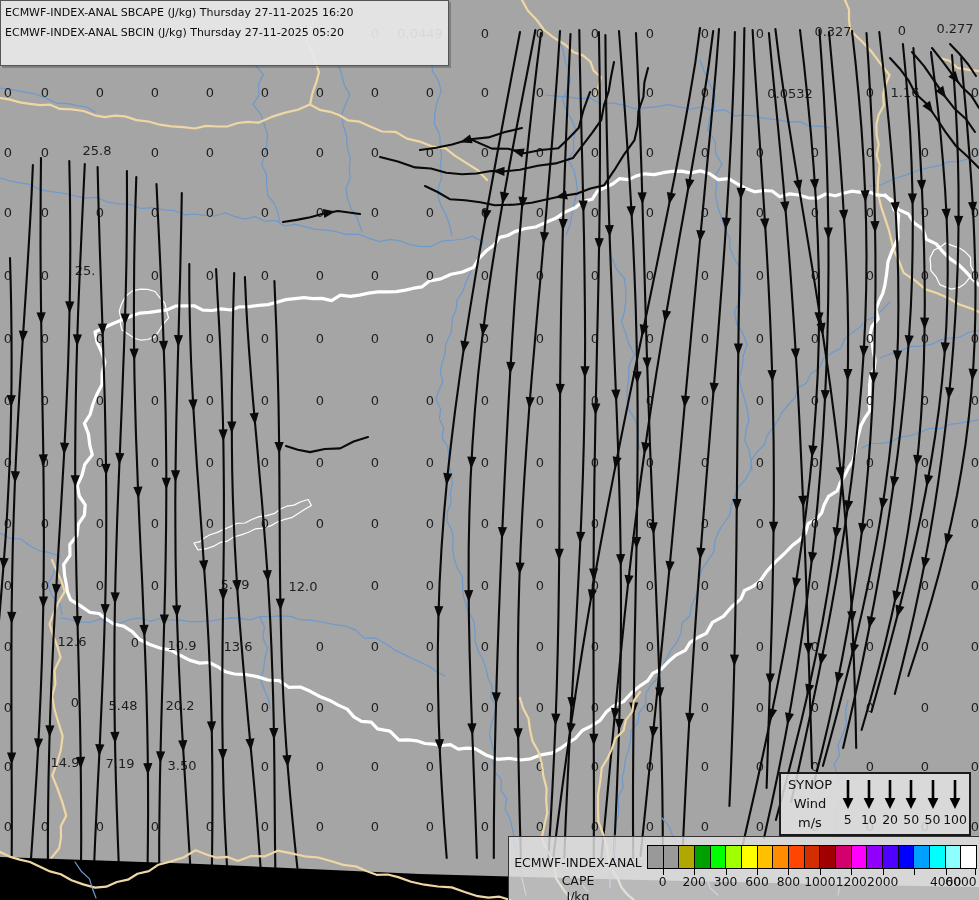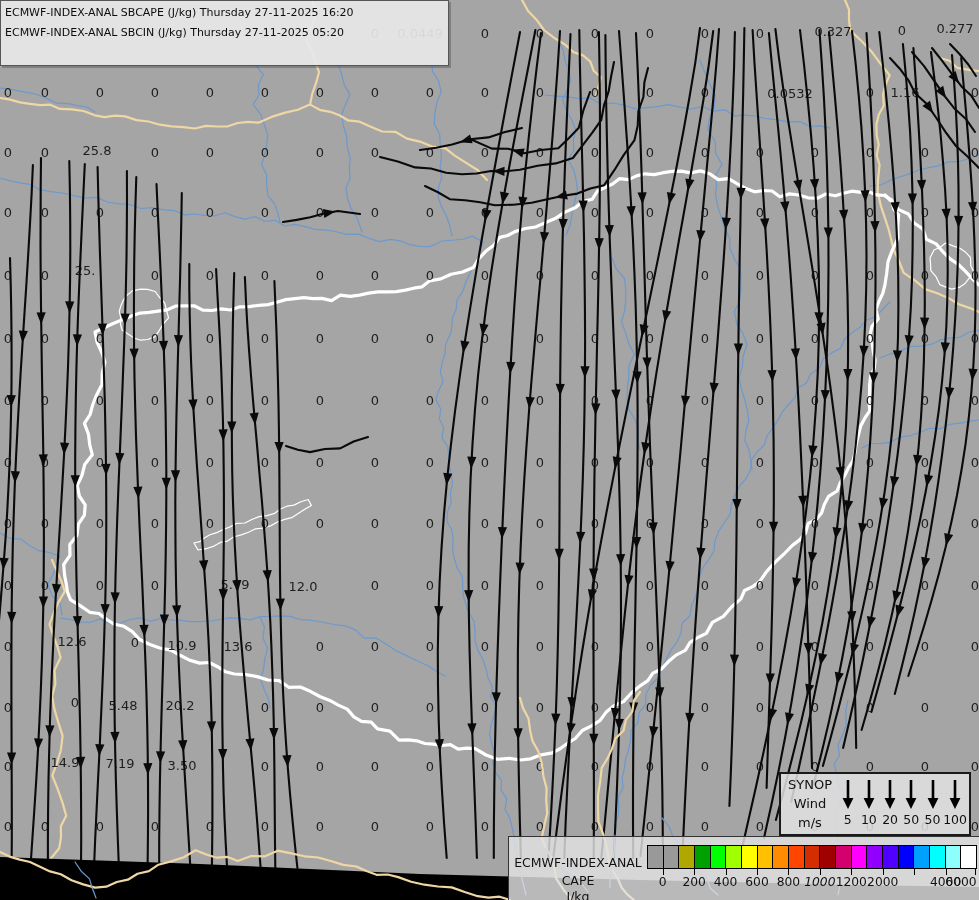--- a/index.html
+++ b/index.html
@@ -695,27 +695,27 @@
       <div class="swatch" style="background: rgb(0, 255, 255);"></div>
       <div class="swatch" style="background: rgb(140, 255, 255);"></div>
       <div class="swatch" style="background: rgb(255, 255, 255);"></div>
     </div>
   <div id="cape-ticks">
       <div class="cape-tick" style="left: 153.714px;"></div>
       <div class="cape-ticklabel" style="left: 153.714px;">0</div>
       <div class="cape-tick" style="left: 185.143px;"></div>
       <div class="cape-ticklabel" style="left: 185.143px;">200</div>
       <div class="cape-tick" style="left: 216.571px;"></div>
-      <div class="cape-ticklabel" style="left: 216.571px;">400</div>
+      <div class="cape-ticklabel" style="left: 216.571px;">300</div>
       <div class="cape-tick" style="left: 248px;"></div>
       <div class="cape-ticklabel" style="left: 248px;">600</div>
       <div class="cape-tick" style="left: 279.429px;"></div>
       <div class="cape-ticklabel" style="left: 279.429px;">800</div>
       <div class="cape-tick" style="left: 310.857px;"></div>
-      <div class="cape-ticklabel" style="left: 310.857px; font-style: italic;">1000</div>
+      <div class="cape-ticklabel" style="left: 310.857px;">1000</div>
       <div class="cape-tick" style="left: 342.286px;"></div>
       <div class="cape-ticklabel" style="left: 342.286px;">1200</div>
       <div class="cape-tick" style="left: 373.714px;"></div>
       <div class="cape-ticklabel" style="left: 373.714px;">2000</div>
       <div class="cape-tick" style="left: 405.143px;"></div>
       <div class="cape-ticklabel" style="left: 405.143px; margin-top: 33px;">2500</div>
       <div class="cape-tick" style="left: 436.571px;"></div>
       <div class="cape-ticklabel" style="left: 436.571px;">4000</div>
       <div class="cape-tick" style="left: 466px;"></div>
       <div class="cape-ticklabel" style="left: 452px;">6000</div>

